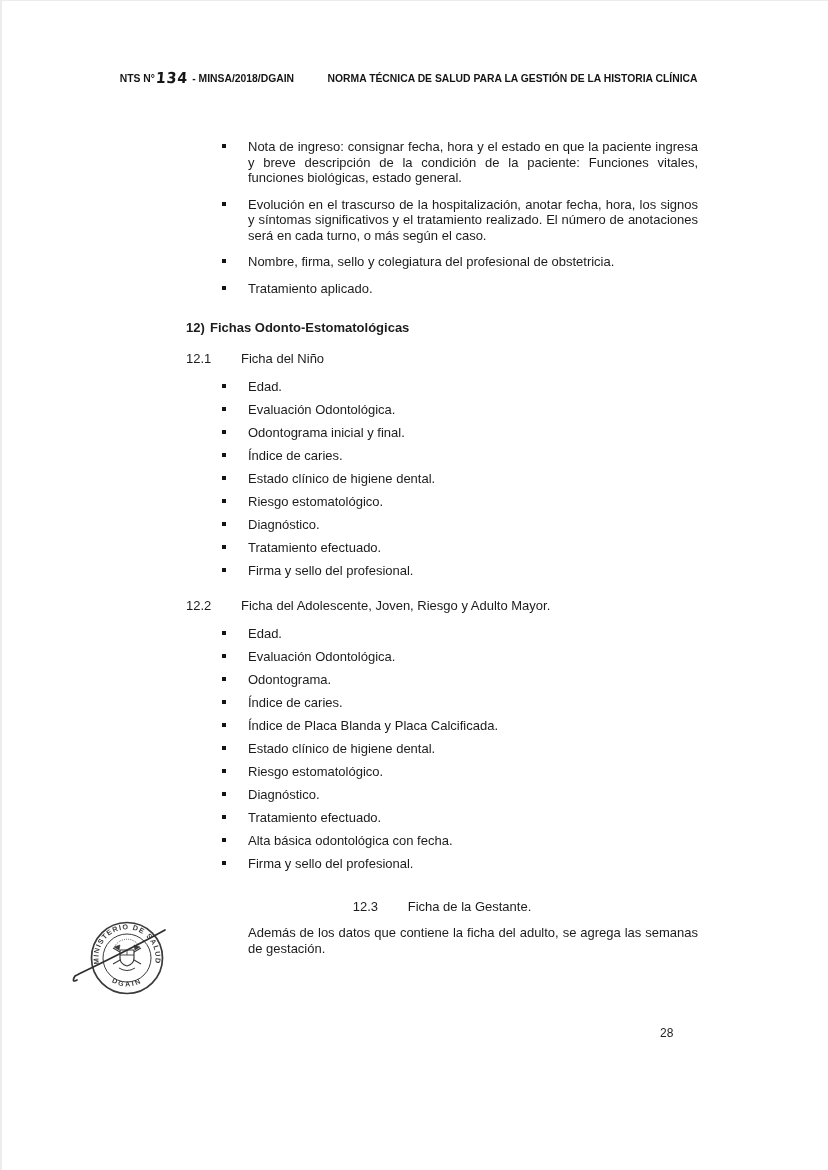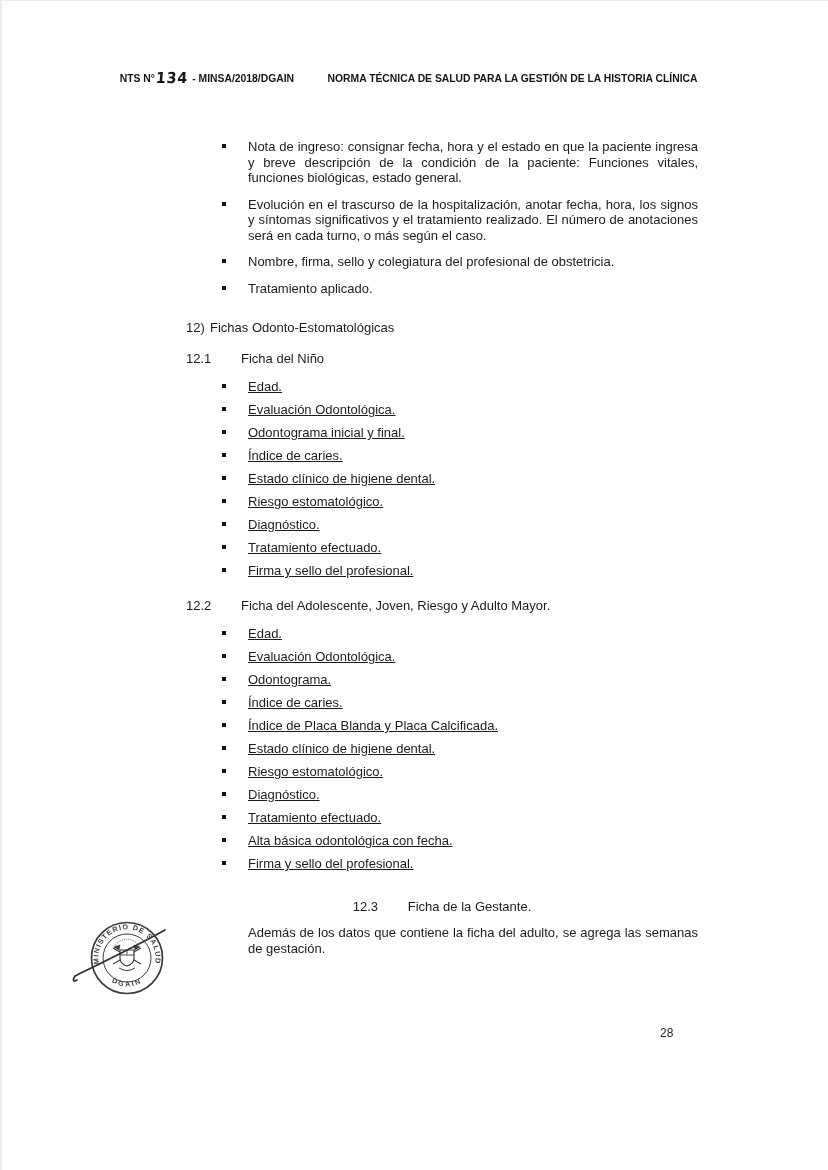--- a/index.html
+++ b/index.html
@@ -16,22 +16,22 @@
     font-weight:600;transform:skewX(-5deg) scaleX(1.05);position:relative;top:1px;letter-spacing:1px;padding:0 2px;}
   
   .content{position:absolute;top:139px;left:186px;width:512px;font-size:13px;}
   .bullet-row{display:flex;margin-left:36px;}
   .bullet-row .marker{width:26px;flex:0 0 26px;position:relative;}
   .bullet-row .marker .sq{position:absolute;left:0;top:5px;width:4px;height:4px;background:#141414;}
   .bullet-row .btxt{flex:1;line-height:15.5px;}
   .para .btxt{text-align:justify;}
   .intro-list .bullet-row{margin-bottom:11px;}
   .tight-list .bullet-row{margin-bottom:8px;}
-  .tight-list .btxt{line-height:15px;text-decoration:underline;}
-  .sec-heading{display:flex;font-weight:400;margin-top:24px;line-height:16px;}
+  .tight-list .btxt{line-height:15px;}
+  .sec-heading{display:flex;font-weight:700;margin-top:24px;line-height:16px;}
   .sec-heading .sec-label{width:24px;flex:0 0 24px;}
   .sub-heading{display:flex;font-weight:400;line-height:16px;}
   .sub-heading .sub-number{width:55px;flex:0 0 55px;}
   .mt-sub1{margin-top:15px;}
   .mt-list{margin-top:12px;}
   .mt-sub2{margin-top:20px;}
   .mt-sub3{margin-top:28px;justify-content:center;}
   .sub-para{margin-left:62px;width:450px;margin-top:10px;line-height:15.5px;text-align:justify;}
   
   .page-number{position:absolute;left:660px;top:1026px;font-size:12px;color:#222;}

